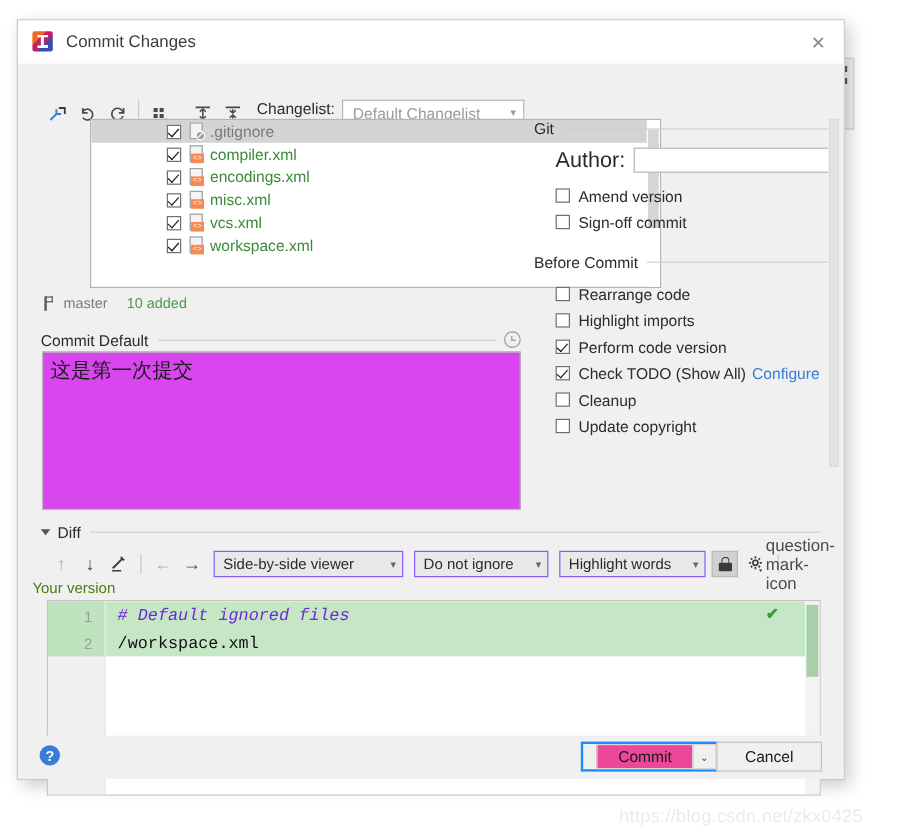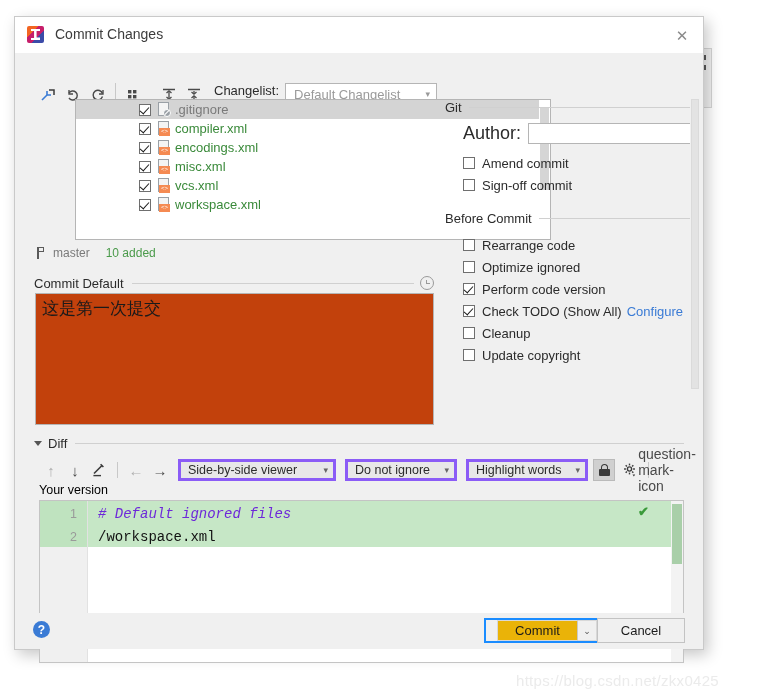--- a/index.html
+++ b/index.html
@@ -247,21 +247,21 @@
     content: ""; position: absolute; left: 5px; top: 3px;
     width: 1.2px; height: 4px; background: #9a9a9a;
   }
   .cm-clock::after {
     content: ""; position: absolute; left: 5px; top: 6px;
     width: 3.5px; height: 1.2px; background: #9a9a9a;
   }
   .cm-box {
     position: absolute; left: 20px; top: 240px;
     width: 399px; height: 132px;
-    background: #c2410c;
+    background: #d946ef;
     border: 1px solid #b5b5b5;
     box-sizing: border-box;
     padding: 4px 6px;
     overflow: hidden;
   }
   .cm-text {
     font-size: 17px;
     color: #1a1a1a;
     line-height: 22px;
     white-space: pre-wrap;
@@ -343,21 +343,21 @@
     width: 24px; height: 24px;
     display: flex; align-items: center; justify-content: center;
     color: #4a4a4a; font-size: 15px;
     cursor: pointer;
   }
   .dbtn.dim { color: #b0b0b0; }
   .dsep { width: 1px; height: 16px; background: #c8c8c8; margin: 0 6px; }
   .dcombo {
     height: 22px;
     background: #e8e8e8;
-    border: 3px solid #8b5cf6;
+    border: 1px solid #8b5cf6;
     display: flex; align-items: center;
     font-size: 12.5px; color: #2b2b2b;
     padding: 0 5px 0 7px;
     box-sizing: border-box;
     cursor: pointer;
     margin-right: 9px;
   }
   .dcombo .carat { margin-left: 9px; font-size: 9px; color: #666; }
   .lock-btn {
     width: 22px; height: 22px;
@@ -383,22 +383,22 @@
     width: 11px; height: 7px;
     background: #3a3a3a;
     border-radius: 1px;
   }
   .gear-btn {
     width: 24px; height: 24px;
     display: flex; align-items: center; justify-content: center;
     cursor: pointer; color: #3a3a3a; font-size: 15px;
   }
   .your-version {
-    position: absolute; left: 24px; top: 430px;
-    font-size: 12.5px; color: #000000;
+    position: absolute; left: 12px; top: 430px;
+    font-size: 12.5px; color: #4d7c0f;
   }
   .diff-view {
     position: absolute; left: 24px; top: 447px;
     width: 645px; height: 163px;
     background: #ffffff;
     border: 1px solid #c4c4c4;
     box-sizing: border-box;
     overflow: hidden;
   }
   .gutter {
@@ -467,21 +467,21 @@
   }
   .btn-commit-group {
     position: absolute; right: 104px; top: 5px;
     height: 25px;
     display: flex;
     border: 2px solid #1a8cff;
     box-sizing: border-box;
   }
   .btn-commit {
     width: 80px;
-    background: #eab308;
+    background: #ec4899;
     border: 1px solid #d8d8d8;
     border-right: none;
     box-sizing: border-box;
     font-size: 13px; color: #1a1a1a;
     display: flex; align-items: center; justify-content: center;
     cursor: pointer;
     margin-left: 11px;
   }
   .btn-commit-arrow {
     width: 20px;
@@ -665,39 +665,39 @@
           <div class="grp-line"></div>
         </div>
 
         <div class="author-row">
           <span class="author-label">Author:</span>
           <input class="author-input" type="text" value="" style="">
         </div>
 
         <div class="opt-row">
           <div class="cbx"></div>
-          <span>Amend commit</span>
+          <span>Amend version</span>
         </div>
         <div class="opt-row">
           <div class="cbx"></div>
           <span>Sign-off commit</span>
         </div>
 
         <div class="grp-header" style="margin-top:14px">
           <span class="grp-title">Before Commit</span>
           <div class="grp-line"></div>
         </div>
 
         <div class="opt-row">
           <div class="cbx"></div>
           <span>Rearrange code</span>
         </div>
         <div class="opt-row">
           <div class="cbx"></div>
-          <span>Optimize ignored</span>
+          <span>Highlight imports</span>
         </div>
         <div class="opt-row">
           <div class="cbx on"></div>
           <span>Perform code version</span>
         </div>
         <div class="opt-row">
           <div class="cbx on"></div>
           <span>Check TODO (Show All)</span>
           <span class="cfg-link">Configure</span>
         </div>

